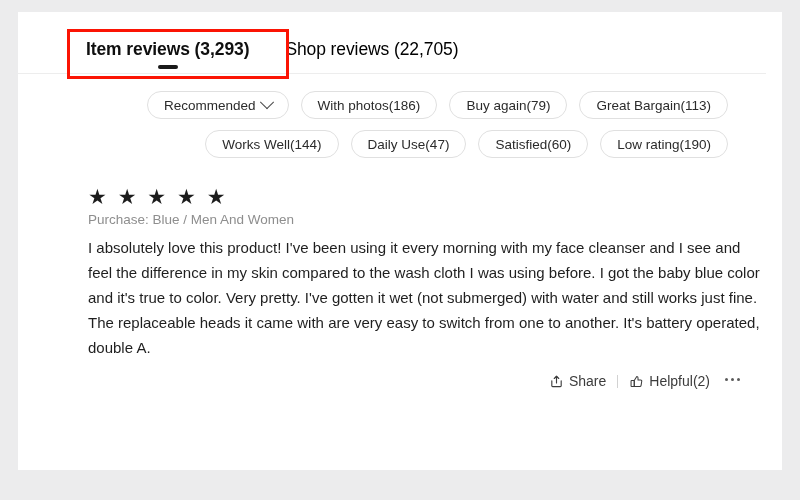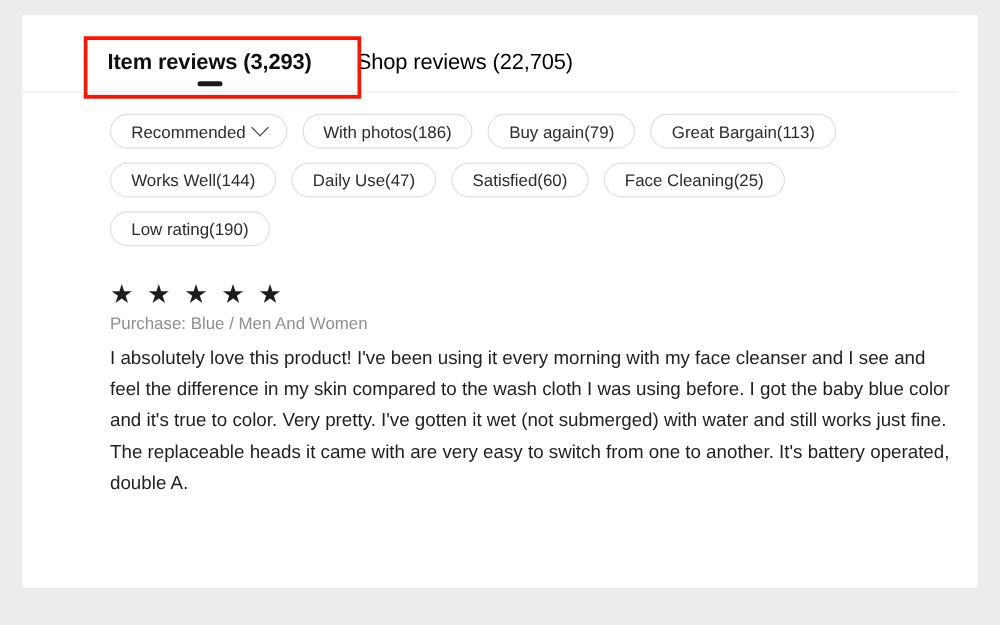--- a/index.html
+++ b/index.html
@@ -88,20 +88,21 @@
     z-index: 5;
   }
 
   
   .chips {
     display: flex;
     flex-wrap: wrap;
     padding: 17px 0 0 70px;
     width: 640px;
     gap: 11px 12px;
+    justify-content: flex-end;
   }
   .chip {
     display: inline-flex;
     align-items: center;
     gap: 6px;
     height: 28px;
     padding: 0 16px;
     border: 1px solid #e0e0e0;
     border-radius: 16px;
     background: #ffffff;
@@ -248,33 +249,60 @@
       <div class="chip">
         <span>Works Well(144)</span>
       </div>
       <div class="chip">
         <span>Daily Use(47)</span>
       </div>
       <div class="chip">
         <span>Satisfied(60)</span>
       </div>
       <div class="chip">
-        <span>Face Cleaning(25)</span>
-      </div>
-      <div class="chip">
         <span>Low rating(190)</span>
       </div>
     </div>
 
     <div class="review">
 
       <div class="stars">★ ★ ★ ★ ★</div>
 
       <div class="purchase-line">Purchase: Blue / Men And Women</div>
 
       <div class="review-text">I absolutely love this product! I've been using it every morning with my face cleanser and I see and feel the difference in my skin compared to the wash cloth I was using before. I got the baby blue color and it's true to color. Very pretty. I've gotten it wet (not submerged) with water and still works just fine. The replaceable heads it came with are very easy to switch from one to another. It's battery operated, double A.</div>
     </div>
 
+    <div class="actions">
+      <div class="action">
+        <span>
+          <svg width="15" height="15" viewBox="0 0 16 16" fill="none">
+            <path d="M3 7.2v5.3c0 .5.4.9.9.9h8.2c.5 0 .9-.4.9-.9V7.2" stroke="#3c3c3c" stroke-width="1.2" stroke-linecap="round"></path>
+            <path d="M8 2.4v7.1" stroke="#3c3c3c" stroke-width="1.2" stroke-linecap="round"></path>
+            <path d="M5.6 4.8L8 2.4l2.4 2.4" stroke="#3c3c3c" stroke-width="1.2" stroke-linecap="round" stroke-linejoin="round"></path>
+          </svg>
+        </span>
+        <span>Share</span>
+      </div>
+
+      <span class="action-sep"></span>
+
+      <div class="action">
+        <span>
+          <svg width="15" height="15" viewBox="0 0 16 16" fill="none">
+            <path d="M5.6 13.4V6.9l2.7-4.3c.8 0 1.3.6 1.3 1.4v2.4h2.9c.7 0 1.2.6 1.1 1.3l-.7 4.4c-.1.7-.6 1.3-1.3 1.3H5.6z" stroke="#3c3c3c" stroke-width="1.1" stroke-linejoin="round"></path>
+            <rect x="2.2" y="6.9" width="3.4" height="6.5" rx="0.6" stroke="#3c3c3c" stroke-width="1.1"></rect>
+          </svg>
+        </span>
+        <span>Helpful(2)</span>
+      </div>
+
+      <div class="more-dots">
+        <i></i>
+        <i></i>
+        <i></i>
+      </div>
+    </div>
 
   </div>
 
   <div class="highlight-box"></div>
 </div>
 
 </body></html>

